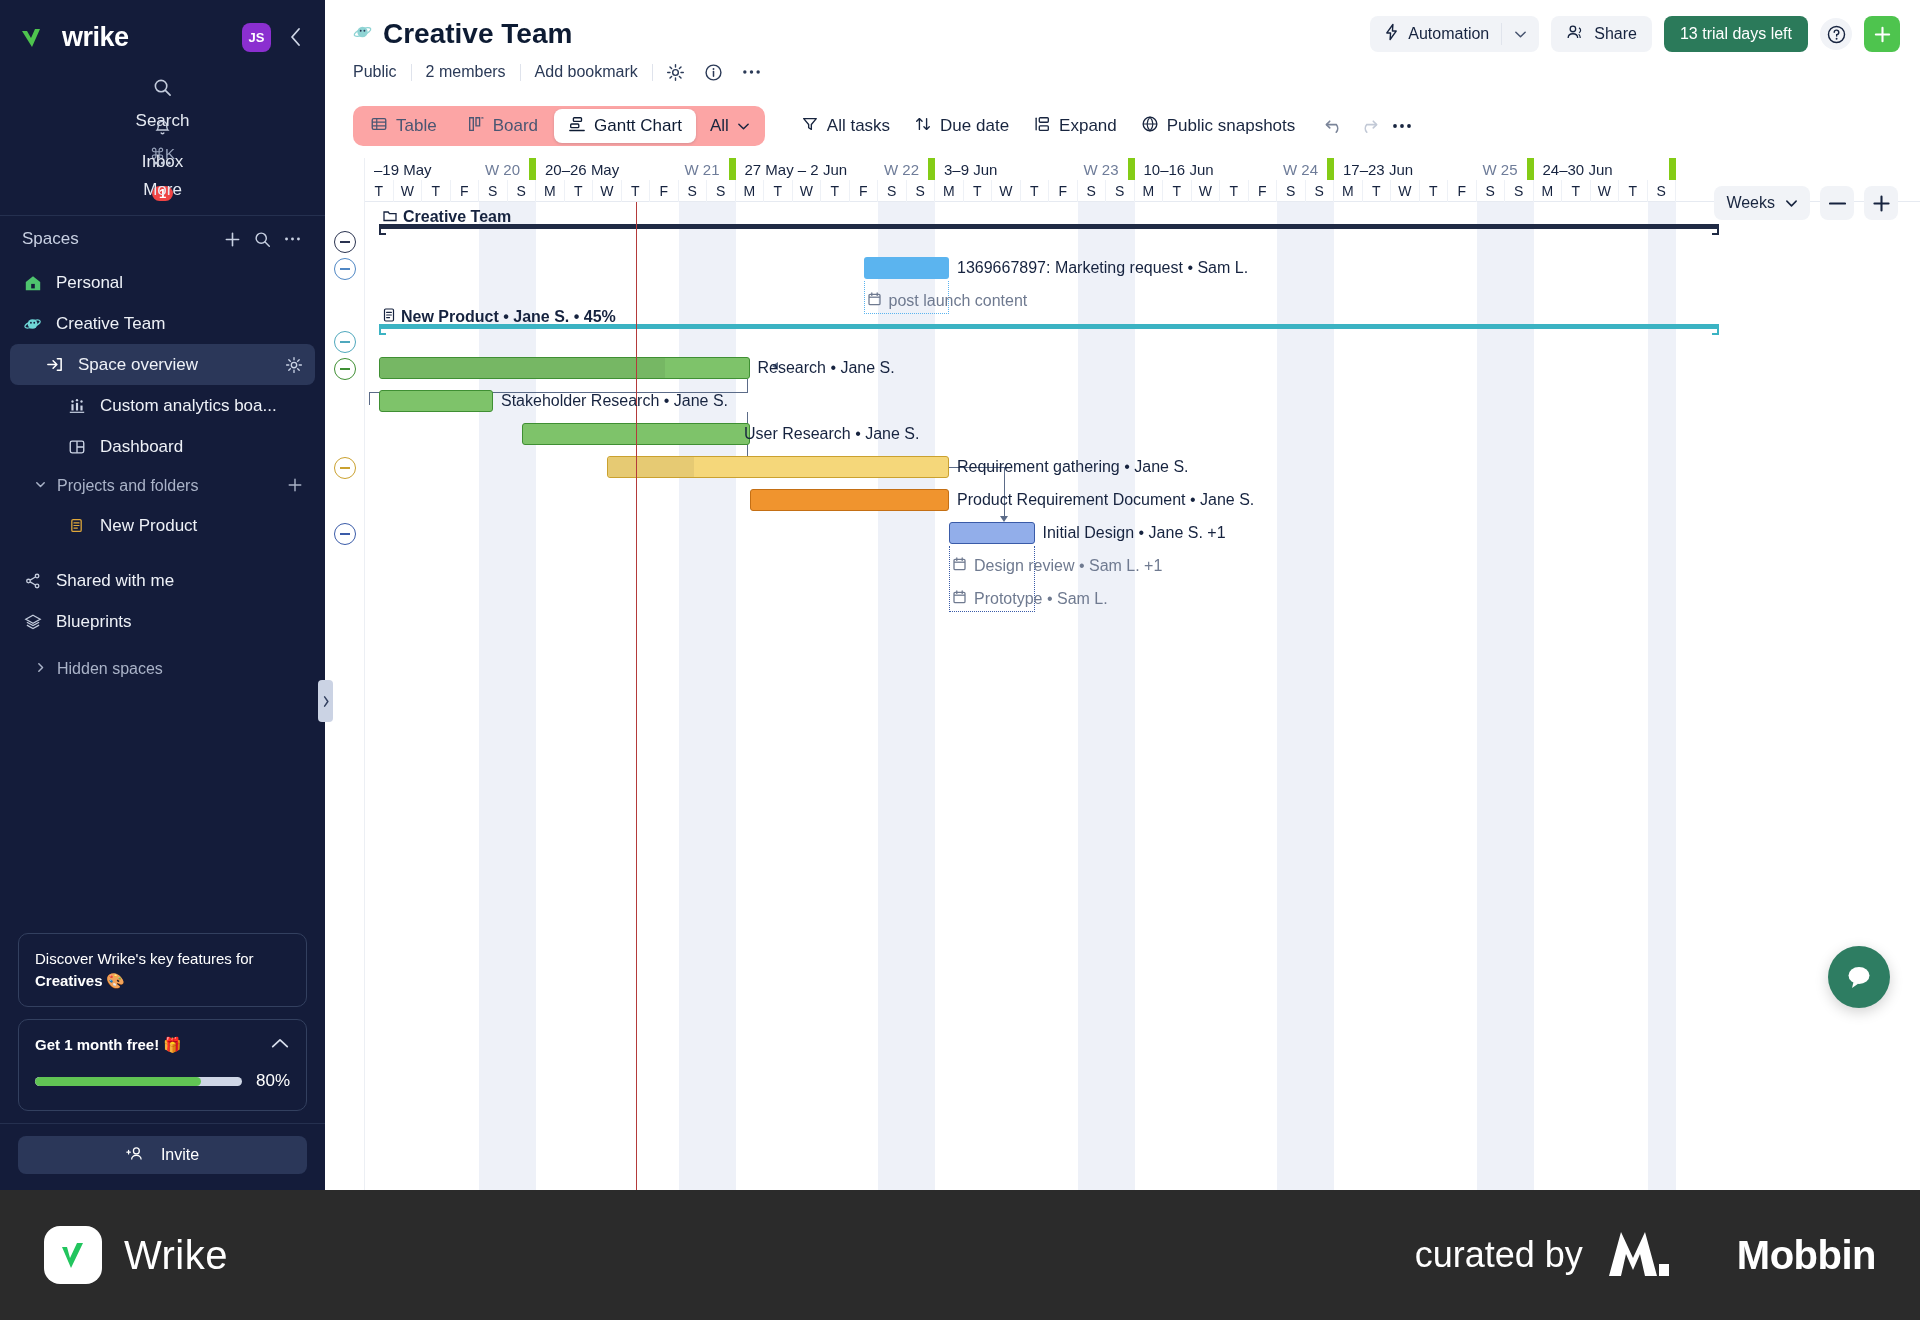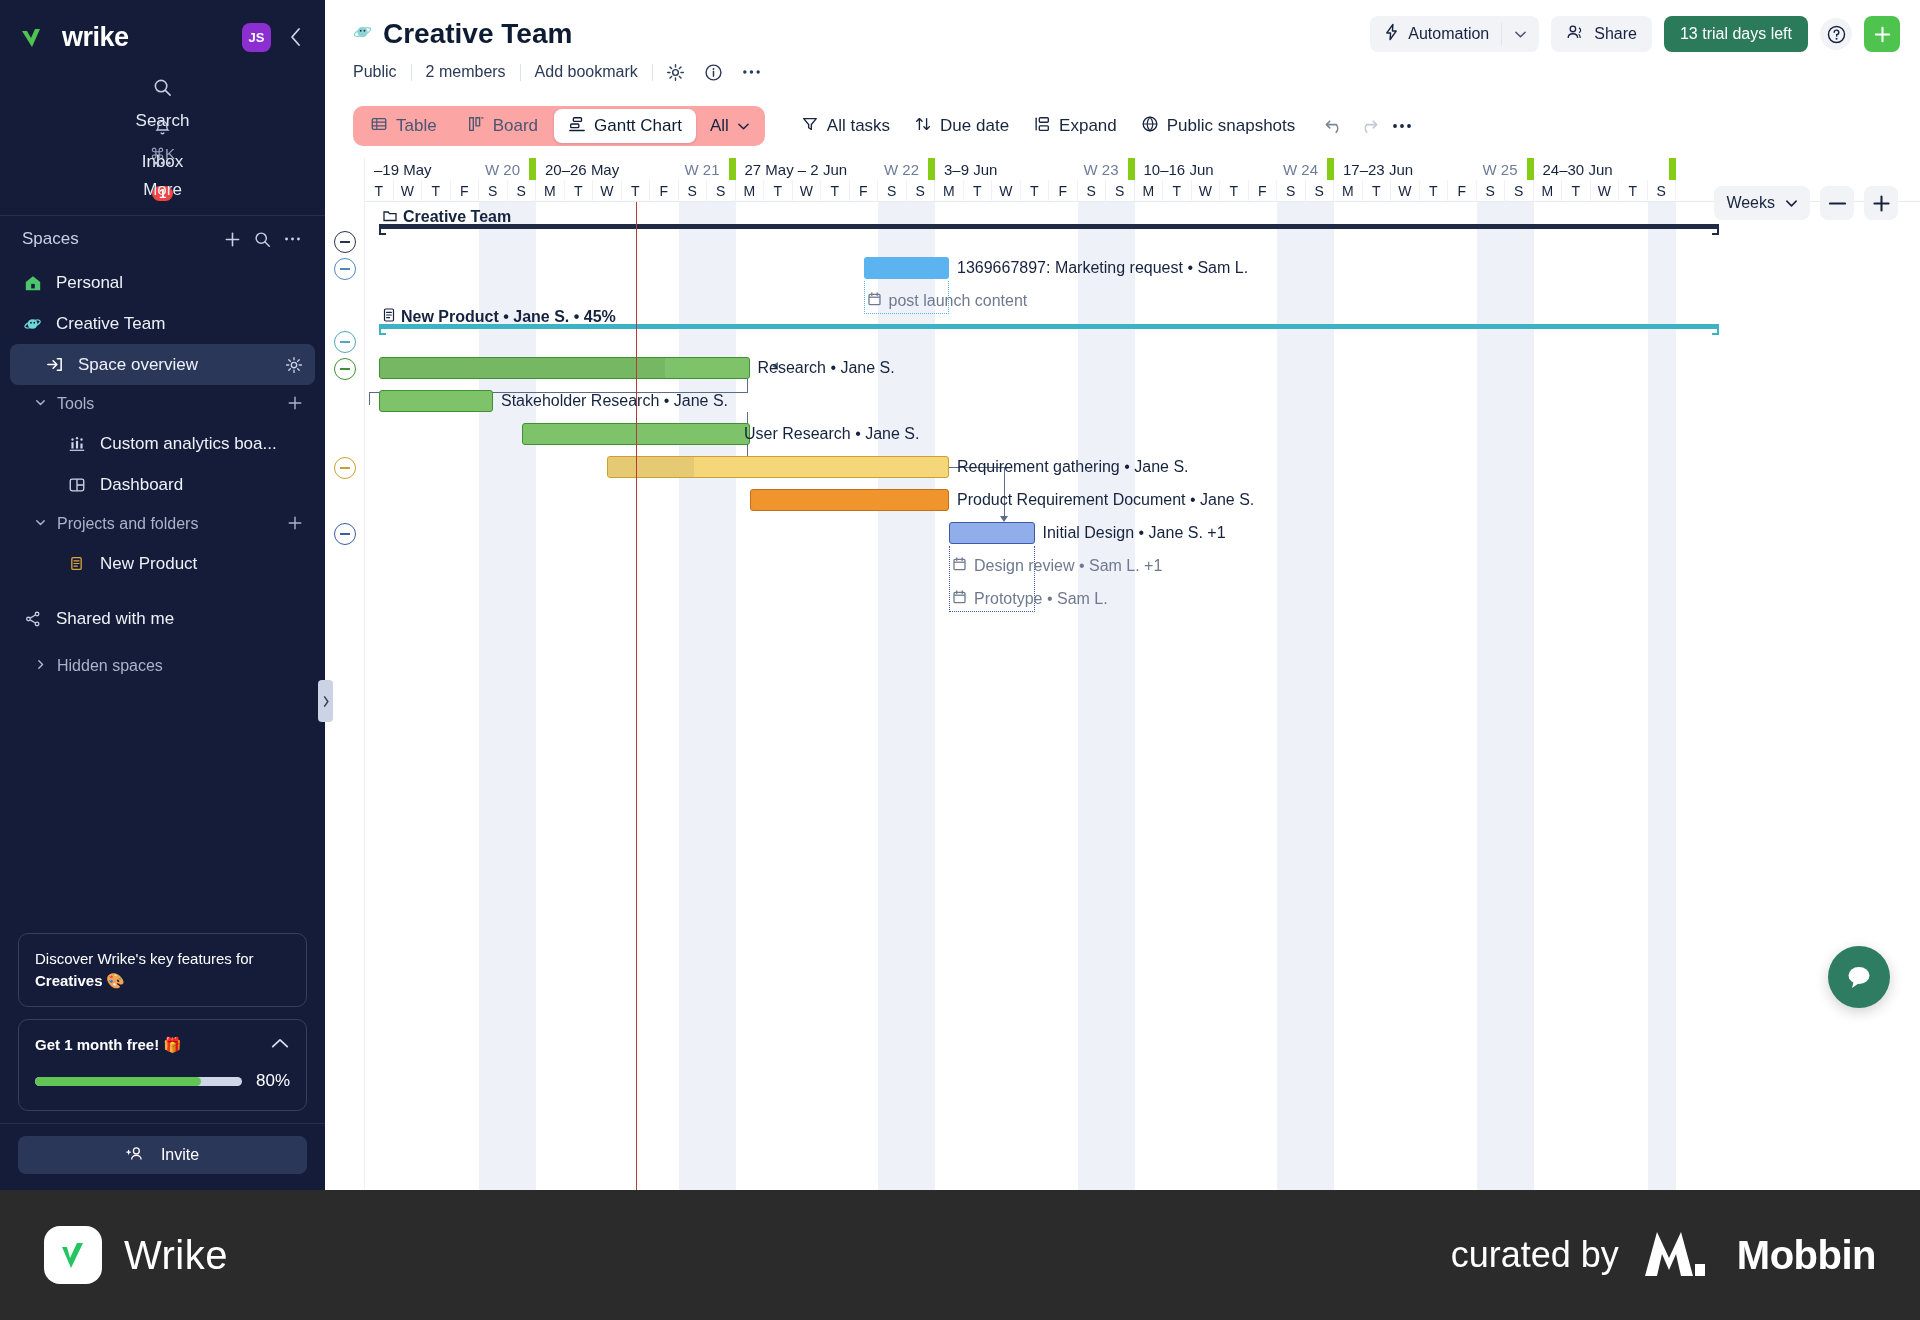--- a/index.html
+++ b/index.html
@@ -225,21 +225,21 @@
   
   .footer {
     position: absolute; left: 0; bottom: 0; width: 1920px; height: 130px;
     background: #2b2b2b; display: flex; align-items: center; padding: 0 44px;
   }
   .foot-left { display: flex; align-items: center; gap: 22px; }
   .foot-logo { width: 58px; height: 58px; border-radius: 16px; background: #fff; display: flex; align-items: center; justify-content: center; }
   .foot-name { color: #fff; font-size: 40px; font-weight: 400; letter-spacing: .5px; }
   .foot-right { margin-left: auto; display: flex; align-items: center; gap: 22px; }
   .curated { color: #fff; font-size: 36px; }
-  .mobbin-word { color: #fff; font-size: 40px; font-weight: 700; letter-spacing: -.5px; }
+  .mobbin-word { color: #fff; font-size: 40px; font-weight: 700; letter-spacing: -.5px; margin-left: 36px; }
 </style>
 </head>
 <body>
 
 <div id="app">
 
   <aside class="sidebar">
     <div class="sb-top">
       <div class="sb-brand-row">
         <span class="logo-mark">
@@ -345,33 +345,20 @@
       </span>
       <span class="lbl">Space overview</span>
       <span class="trail">
         <svg width="18" height="18" viewBox="0 0 20 20">
             <circle cx="10" cy="10" r="3" fill="none" stroke="#c9d2e4" stroke-width="1.5"></circle>
             <path d="M10 1.8v2.4M10 15.8v2.4M1.8 10h2.4M15.8 10h2.4M4.2 4.2l1.7 1.7M14.1 14.1l1.7 1.7M15.8 4.2l-1.7 1.7M5.9 14.1l-1.7 1.7" stroke="#c9d2e4" stroke-width="1.5" stroke-linecap="round"></path>
           </svg>
       </span>
     </div>
 
-    <div class="sub-head">
-      <span>
-        <svg width="13" height="13" viewBox="0 0 14 14">
-            <path d="M3 5.2 L7 9.2 L11 5.2" fill="none" stroke="#aab3c8" stroke-width="1.6" stroke-linecap="round" stroke-linejoin="round"></path>
-          </svg>
-      </span>
-      <span class="t">Tools</span>
-      <span class="plus">
-        <svg width="16" height="16" viewBox="0 0 18 18">
-            <path d="M9 2.5v13M2.5 9h13" stroke="#aab3c8" stroke-width="1.6" stroke-linecap="round"></path>
-          </svg>
-      </span>
-    </div>
 
     <div class="space-row indent2">
       <span class="ico">
         <svg width="18" height="18" viewBox="0 0 20 20">
             <circle cx="5" cy="5" r="1.3" fill="#cdd5e6"></circle>
             <circle cx="10" cy="3.5" r="1.3" fill="#cdd5e6"></circle>
             <circle cx="15" cy="5" r="1.3" fill="#cdd5e6"></circle>
             <rect x="3.8" y="8" width="2.4" height="7" fill="#cdd5e6"></rect>
             <rect x="8.8" y="6.5" width="2.4" height="8.5" fill="#cdd5e6"></rect>
             <rect x="13.8" y="9.5" width="2.4" height="5.5" fill="#cdd5e6"></rect>
@@ -419,20 +406,30 @@
     <div class="space-row">
       <span class="ico">
         <svg width="18" height="18" viewBox="0 0 20 20">
             <circle cx="14.5" cy="4.5" r="2" fill="none" stroke="#c3cbdc" stroke-width="1.5"></circle>
             <circle cx="5" cy="10" r="2" fill="none" stroke="#c3cbdc" stroke-width="1.5"></circle>
             <circle cx="14.5" cy="15.5" r="2" fill="none" stroke="#c3cbdc" stroke-width="1.5"></circle>
             <path d="M6.8 9 L12.7 5.5M6.8 11 L12.7 14.5" stroke="#c3cbdc" stroke-width="1.4"></path>
           </svg>
       </span>
       <span class="lbl">Shared with me</span>
+    </div>
+    <div class="space-row">
+      <span class="ico">
+        <svg width="18" height="18" viewBox="0 0 20 20">
+            <path d="M10 2.5 L18 7 L10 11.5 L2 7 Z" fill="none" stroke="#c3cbdc" stroke-width="1.4"></path>
+            <path d="M3.2 10.3 L10 14 L16.8 10.3" fill="none" stroke="#c3cbdc" stroke-width="1.4"></path>
+            <path d="M3.2 13.5 L10 17.2 L16.8 13.5" fill="none" stroke="#c3cbdc" stroke-width="1.4"></path>
+          </svg>
+      </span>
+      <span class="lbl">Blueprints</span>
     </div>
 
     <div class="sub-head" style="margin-top:8px">
       <span>
         <svg width="13" height="13" viewBox="0 0 14 14">
             <path d="M5.2 3 L9.2 7 L5.2 11" fill="none" stroke="#aab3c8" stroke-width="1.6" stroke-linecap="round" stroke-linejoin="round"></path>
           </svg>
       </span>
       <span class="t">Hidden spaces</span>
     </div>

